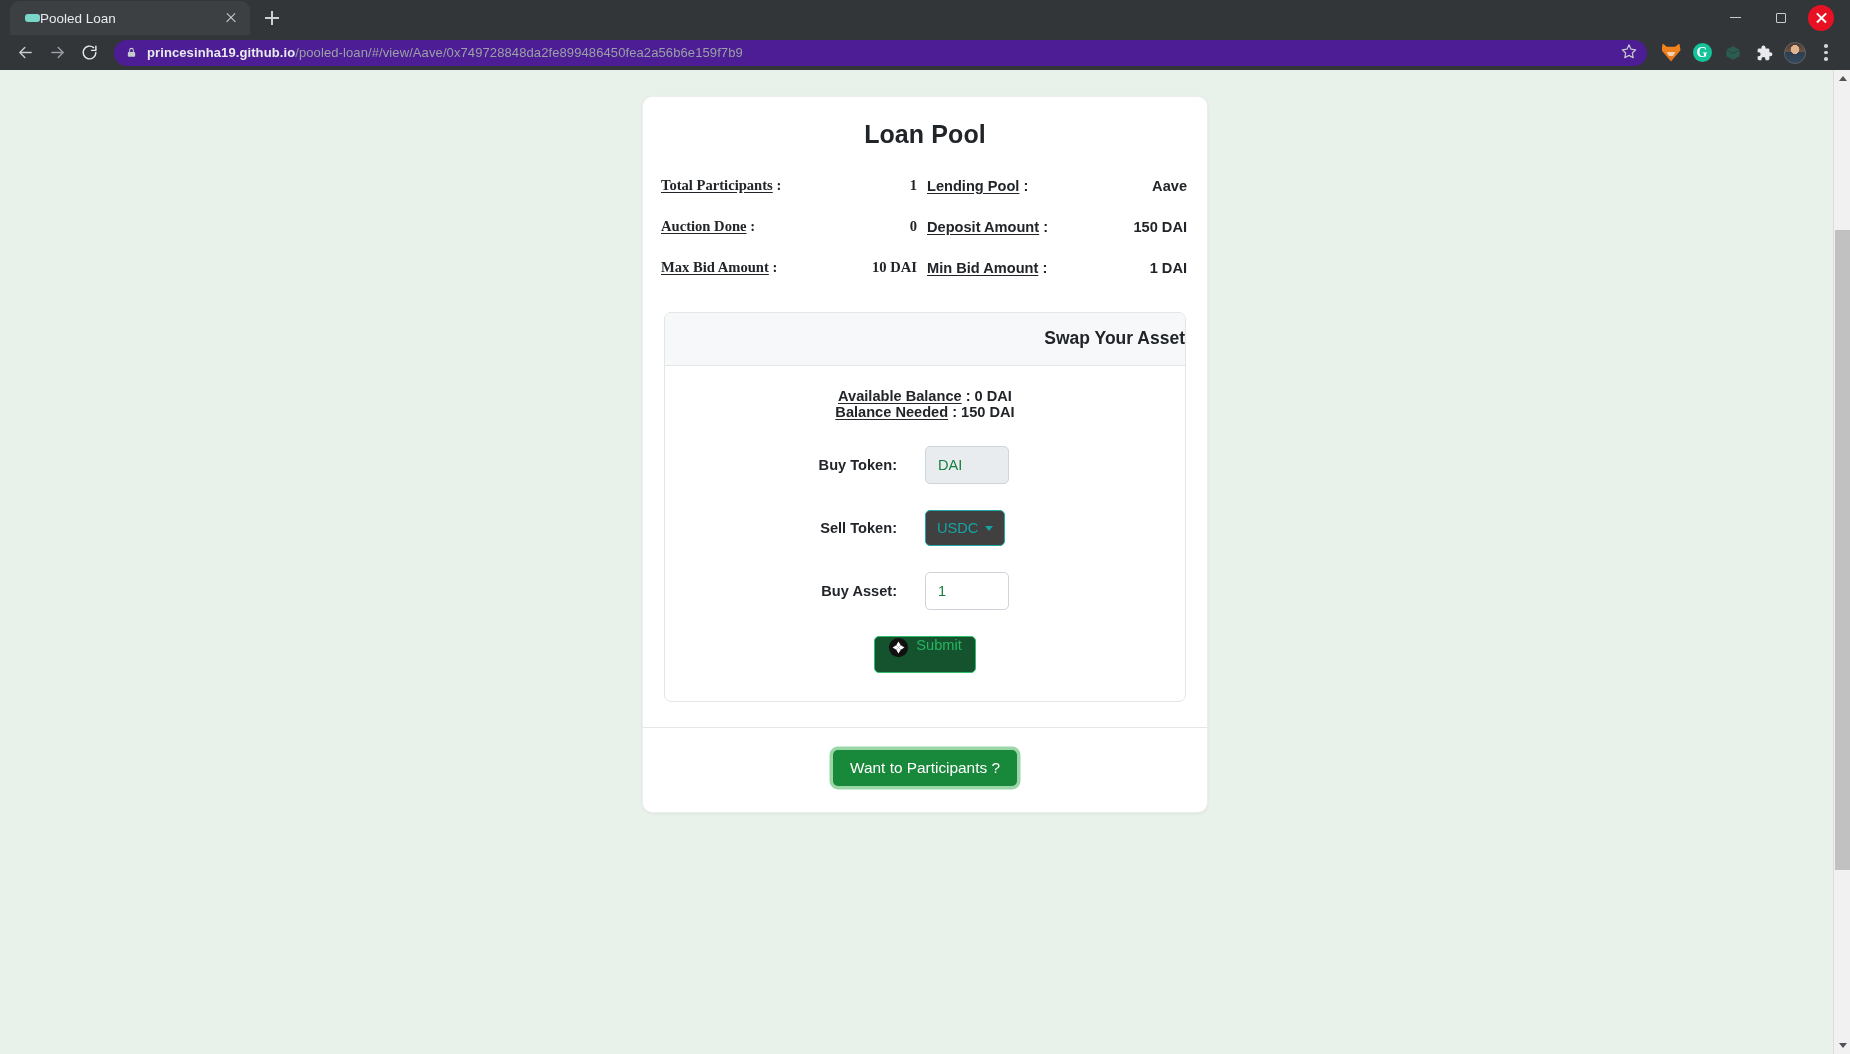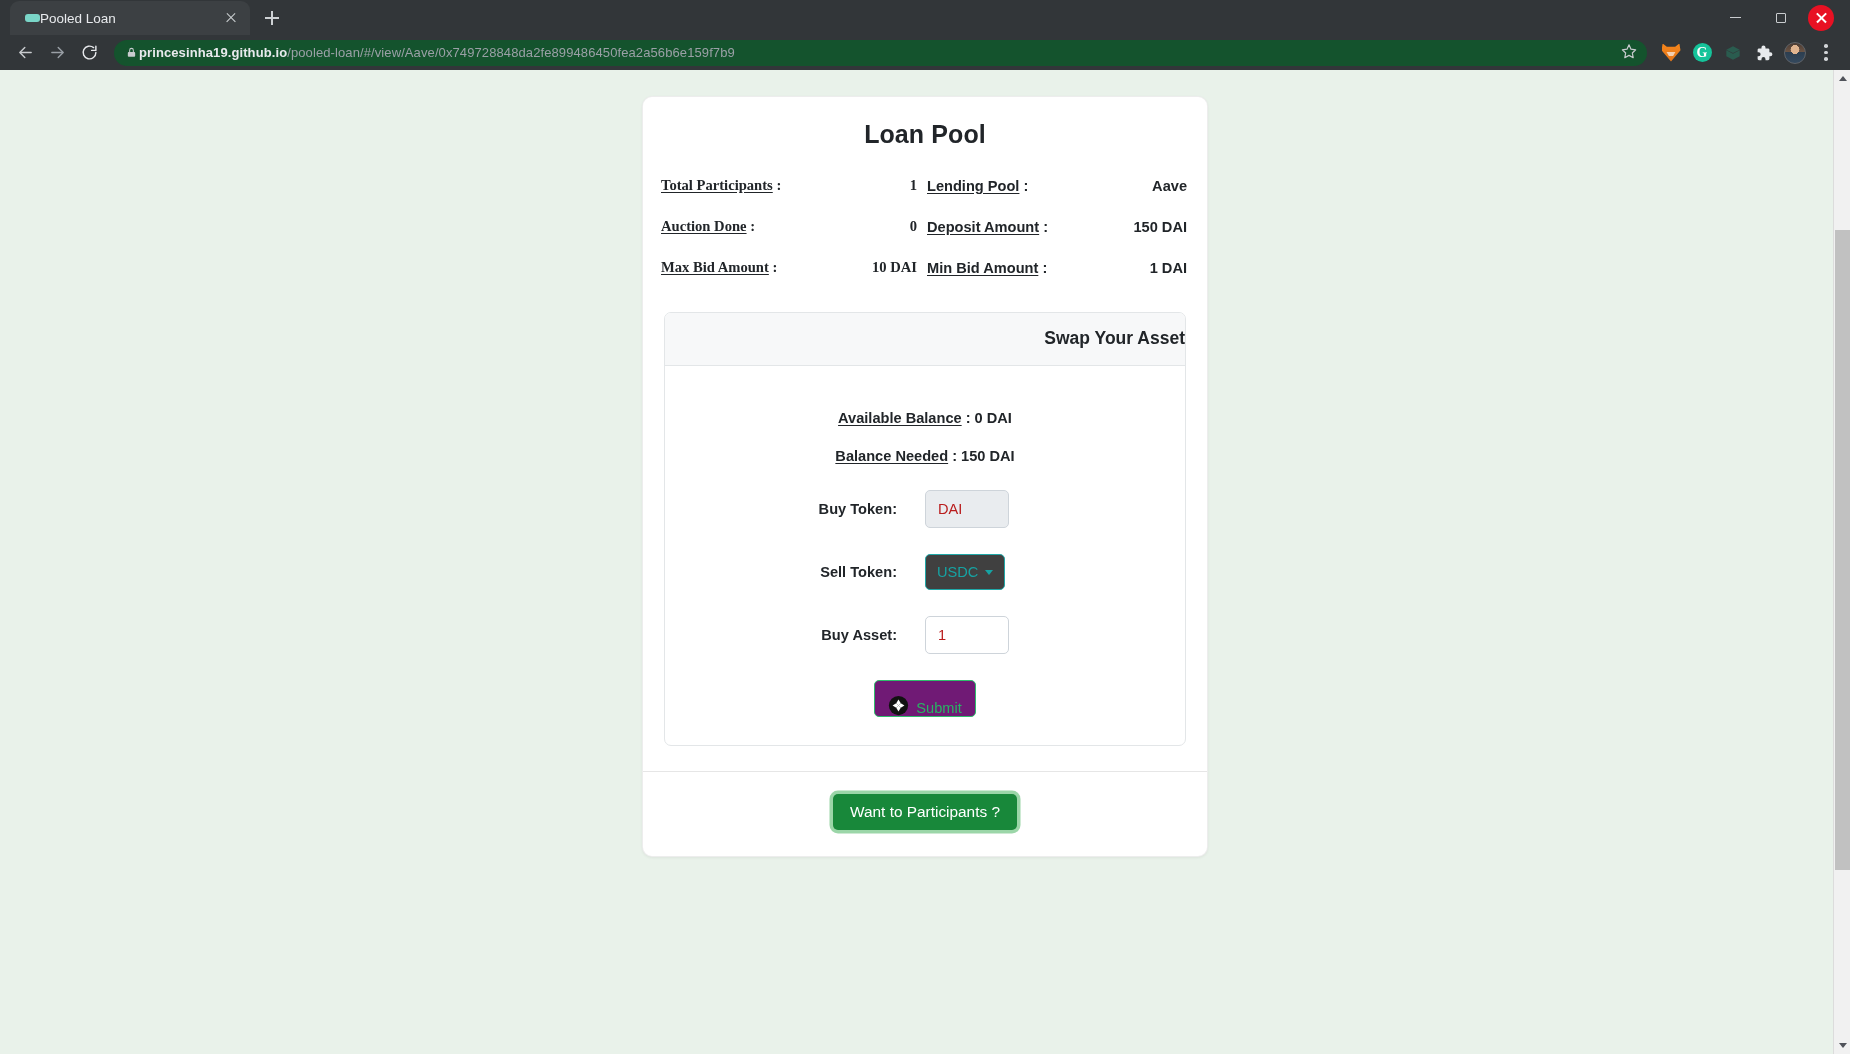--- a/index.html
+++ b/index.html
@@ -70,23 +70,23 @@
   .toolbar {
     height: 35px; background: #323639; display: flex; align-items: center;
     padding: 0 10px; gap: 2px; flex: 0 0 35px;
   }
   .navbtn {
     width: 30px; height: 30px; display: flex; align-items: center; justify-content: center;
     border-radius: 50%; cursor: pointer; flex: 0 0 30px;
   }
   .navbtn svg { display: block; }
   .omnibox {
-    flex: 1 1 auto; height: 26px; background: #14532d; border-radius: 13px;
+    flex: 1 1 auto; height: 26px; background: #4c1d95; border-radius: 13px;
     display: flex; align-items: center; padding: 0 10px 0 12px; margin: 0 8px;
-    gap: 1px; min-width: 0;
+    gap: 9px; min-width: 0;
   }
   .omnibox .lock { flex: 0 0 12px; display:flex; align-items:center; }
   .urltext {
     font-size: 13px; color: #9aa0a6; white-space: nowrap; overflow: hidden;
     text-overflow: ellipsis; flex: 1 1 auto; letter-spacing: .1px;
   }
   .urltext b { color: #e8eaed; font-weight: 700; }
   .omnibox .star { flex: 0 0 16px; margin-left: auto; }
   .tb-icons { display: flex; align-items: center; gap: 3px; flex: 0 0 auto; }
   .tb-icon {
@@ -178,53 +178,52 @@
     text-align: right; font-size: 17.5px; font-weight: 700; color: #212529;
     padding: 15px 0 16px 0;
   }
   .swap-body { padding: 22px 26px 28px 26px; }
   .warn {
     color: #e8a33a; font-size: 14.4px; font-weight: 700; line-height: 1.45;
     text-align: center; margin: 0 4px;
   }
   .balance-line {
     text-align: center; font-size: 14.6px; font-weight: 700; color: #212529;
-    margin-top: 22px;
   }
   .balance-line u { text-decoration: underline; text-underline-offset: 2px; }
 
   .field-row { display: flex; align-items: center; margin-top: 26px; }
   .field-label {
     width: 50%; text-align: right; padding-right: 28px;
     font-size: 14.6px; font-weight: 700; color: #212529;
   }
   .field-ctl { width: 50%; display: flex; justify-content: flex-start; }
   .input-box {
     width: 84px; height: 38px; border: 1px solid #ced4da; border-radius: 5px;
     background: #fff; color: #212529; font-size: 14.6px;
     padding: 0 12px; display: flex; align-items: center;
     font-family: "Liberation Sans", sans-serif;
   }
   .input-box.disabled { background: #e9ecef; color: #6c757d; }
-  .input-box .ph { color: #b91c1c; }
+  .input-box .ph { color: #15803d; }
   .dropdown-btn {
     height: 36px; border: 1px solid #20a8a8; border-radius: 5px; background: #404040;
     color: #16a3a3; font-size: 14.6px; padding: 0 11px;
     display: inline-flex; align-items: center; gap: 7px; cursor: pointer;
     font-family: "Liberation Sans", sans-serif;
   }
   .caret {
     width: 0; height: 0; border-left: 4.5px solid transparent;
     border-right: 4.5px solid transparent; border-top: 5px solid #16a3a3;
   }
   .submit-wrap { display: flex; justify-content: center; margin-top: 26px; }
   .submit-btn {
-    display: inline-flex; align-items: flex-end; gap: 7px;
+    display: inline-flex; align-items: flex-start; gap: 7px;
     height: 37px; padding: 0 13px; border: 1px solid #2ebd6b; border-radius: 5px;
-    background: #701a75; color: #28b463; font-size: 14.6px; cursor: pointer;
+    background: #14532d; color: #28b463; font-size: 14.6px; cursor: pointer;
     font-family: "Liberation Sans", sans-serif;
   }
   .zrx { width: 21px; height: 21px; flex: 0 0 21px; }
 
   .card-footer {
     border-top: 1px solid #e6e6e6; margin-top: 25px;
     padding: 22px 0 26px 0; display: flex; justify-content: center;
   }
   .participate-btn {
     background: #18883a; color: #fff; font-size: 15.4px;

